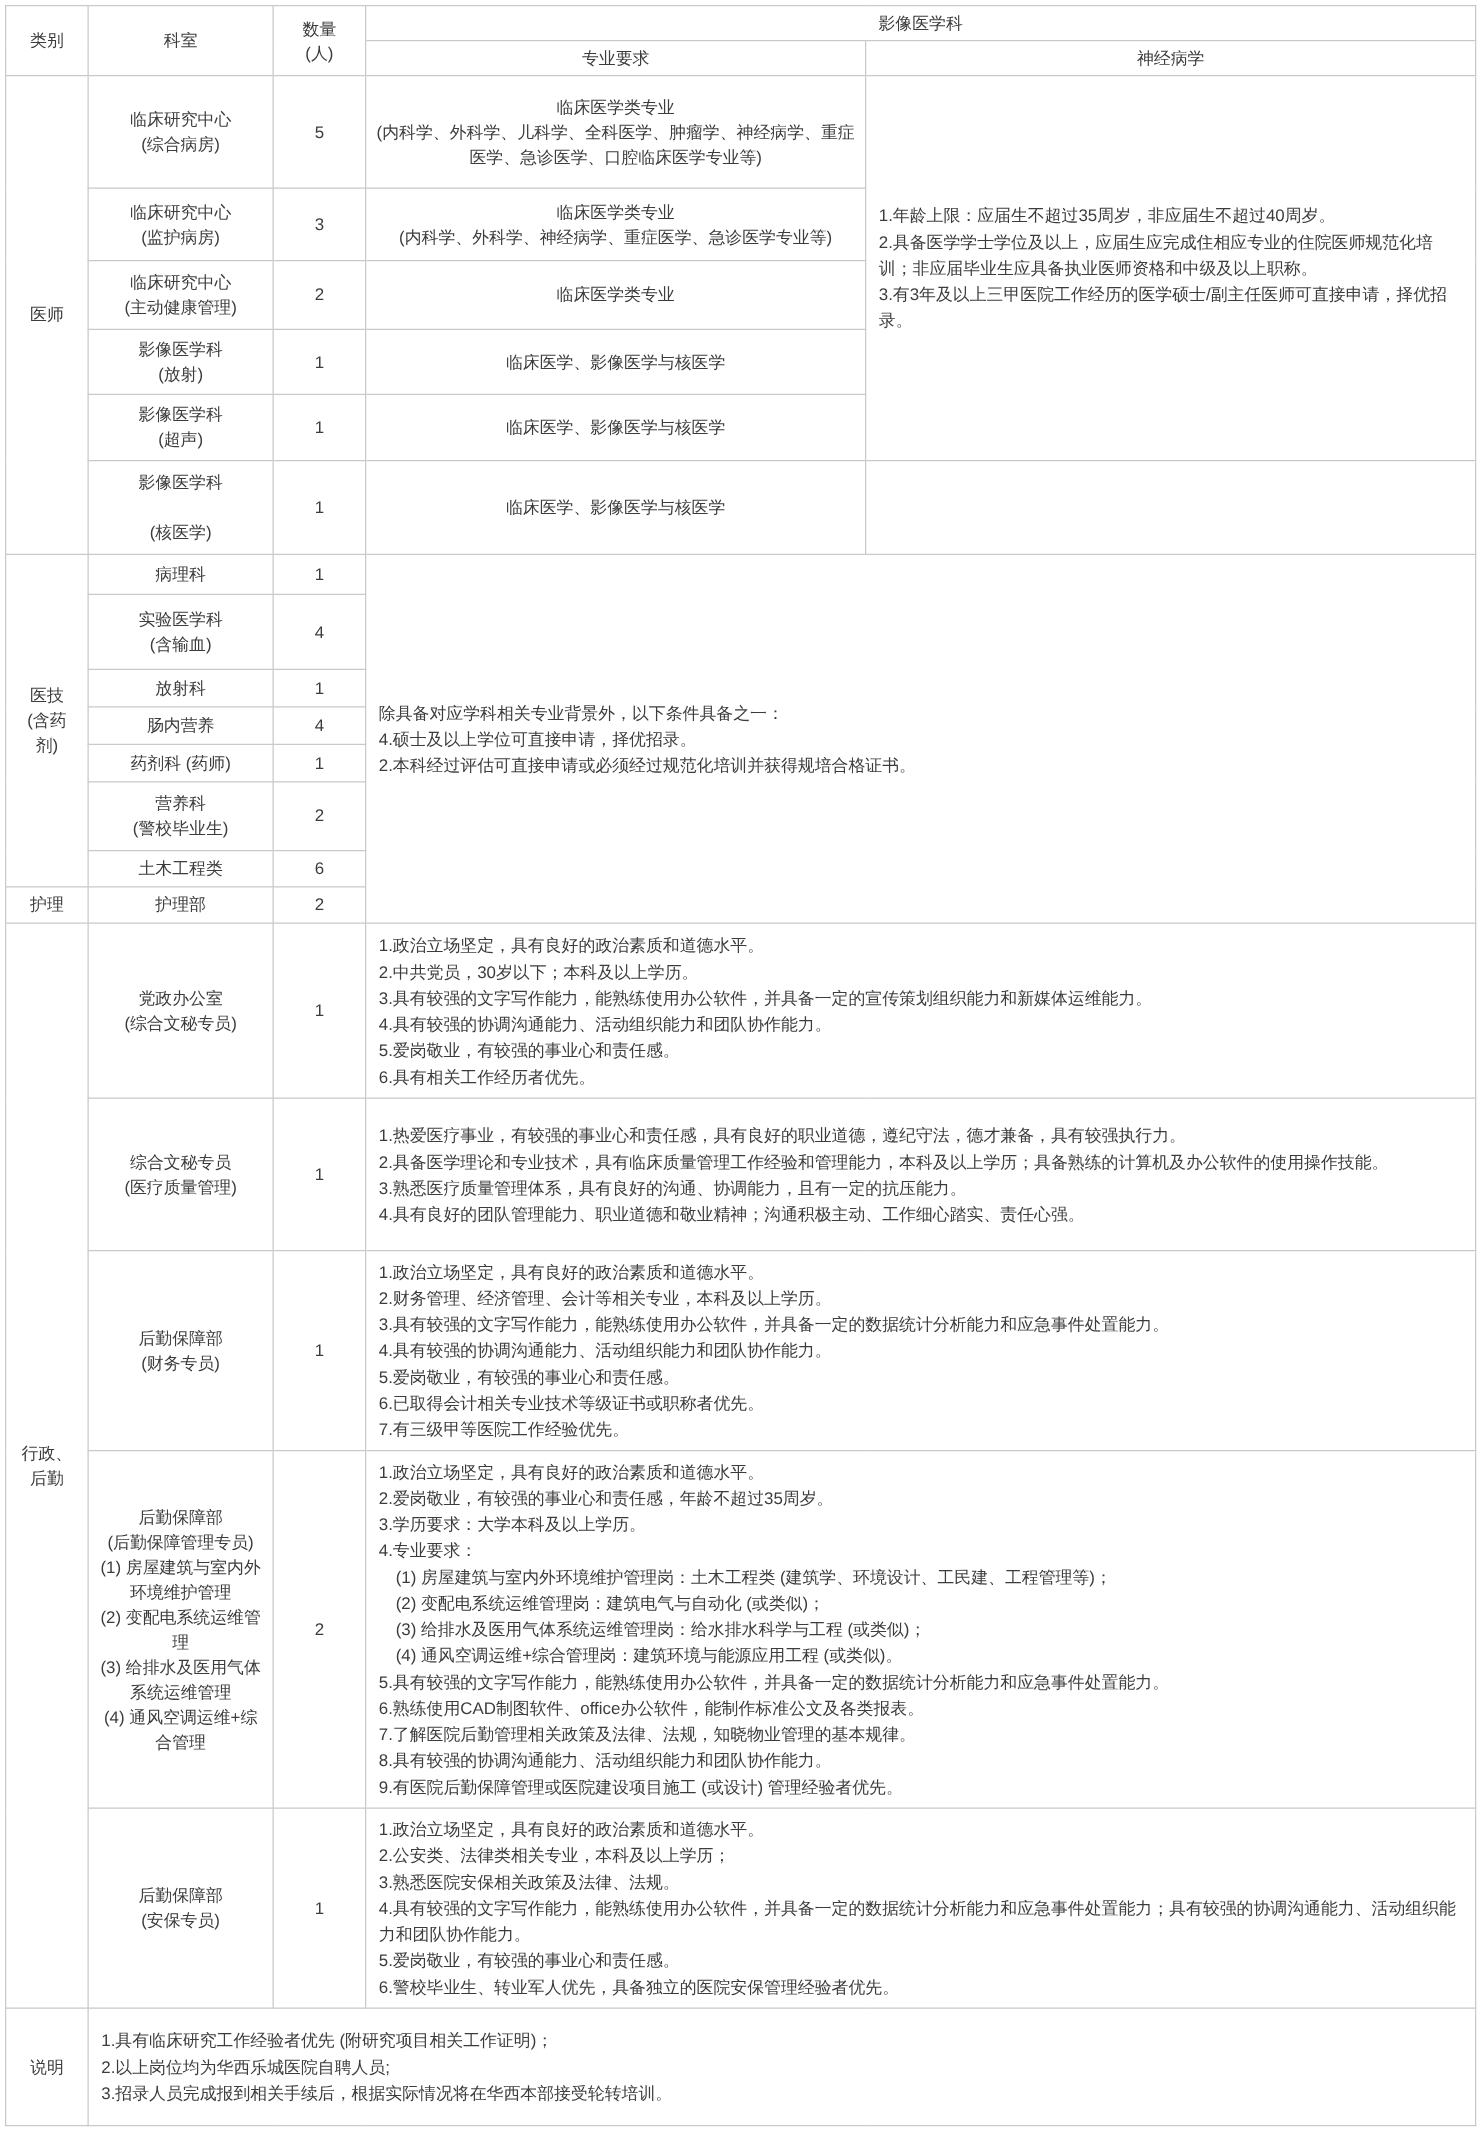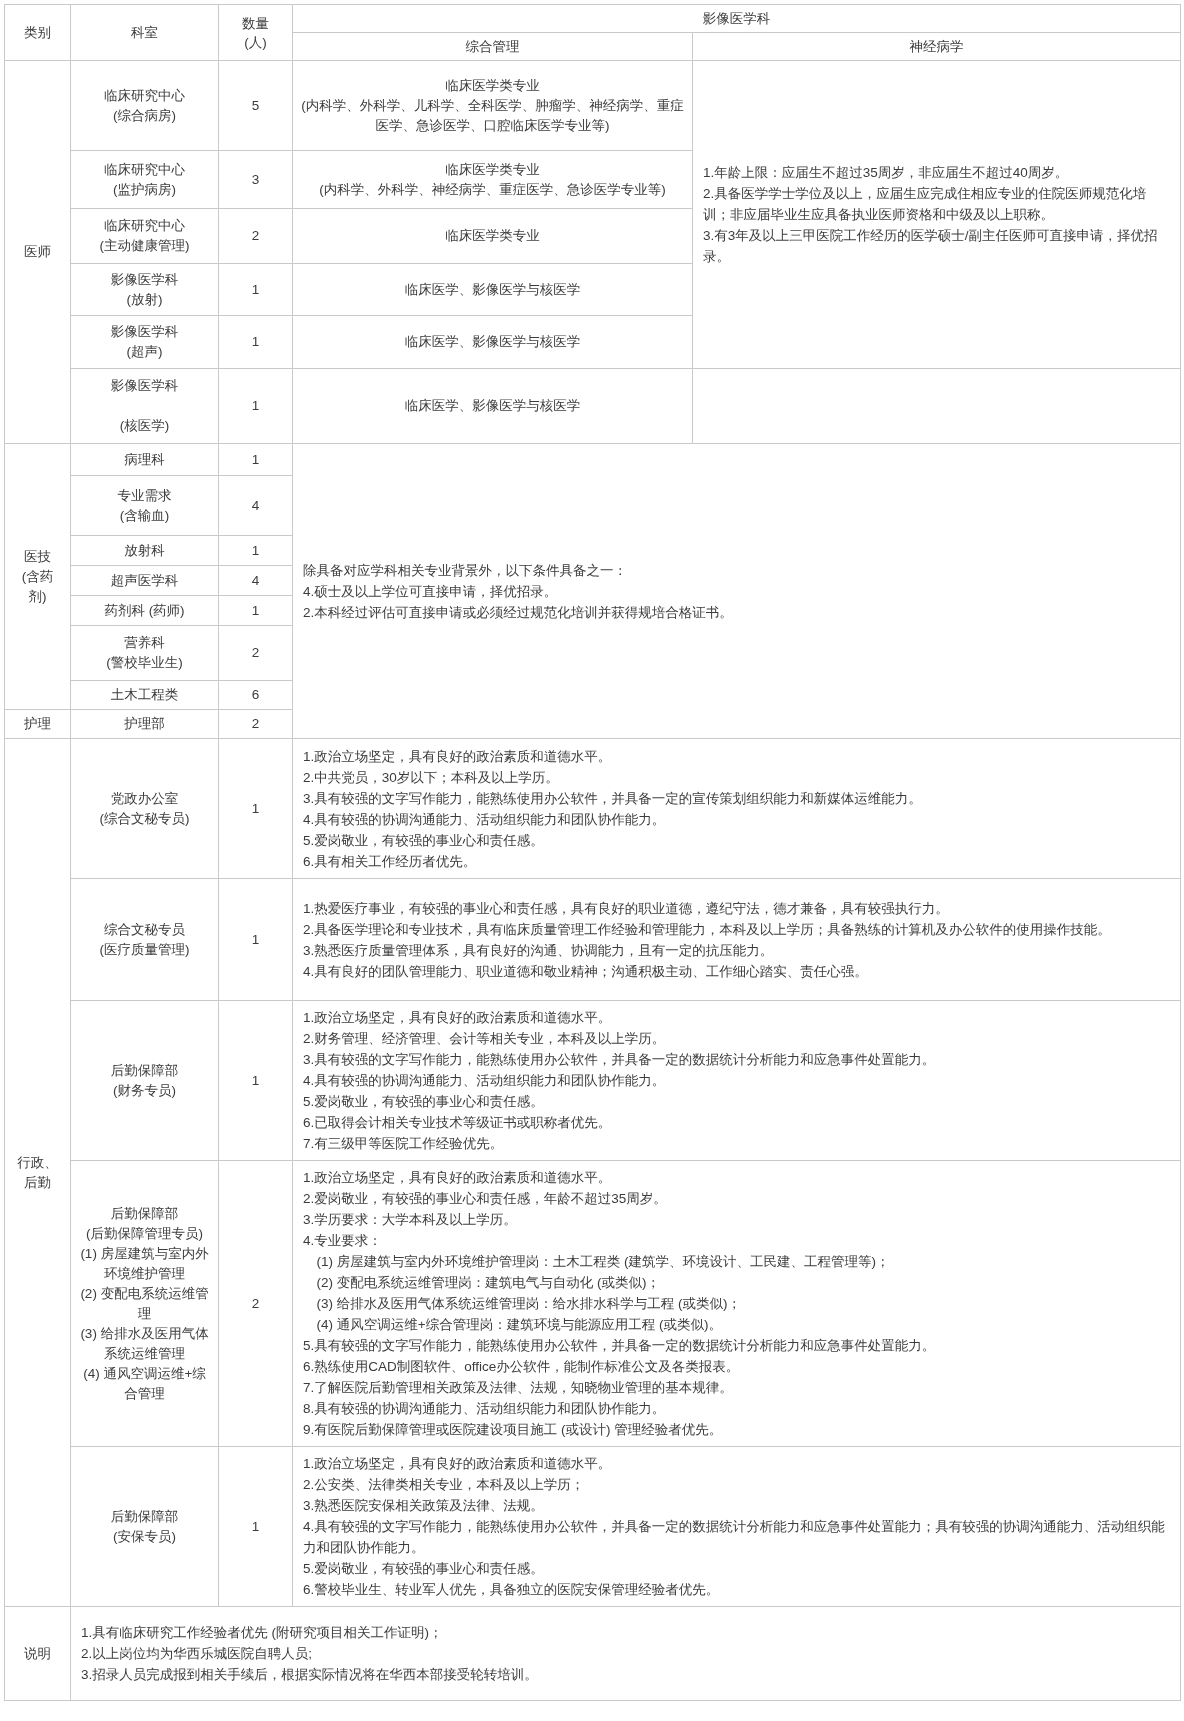--- a/index.html
+++ b/index.html
@@ -27,21 +27,21 @@
 
   <tbody>
         <tr style="height:28px">
     <td class="hd" rowspan="2">类别</td>
     <td class="hd" rowspan="2">科室</td>
     <td class="hd" rowspan="2">数量
 (人)</td>
     <td class="hd" colspan="2">影像医学科</td>
   </tr>
   <tr style="height:28px">
-    <td class="hd">综合管理</td>
+    <td class="hd">专业要求</td>
     <td class="hd">神经病学</td>
   </tr>
 
   <tr style="height:90px">
     <td class="c" rowspan="6">医师</td>
     <td class="c">临床研究中心
 (综合病房)</td>
     <td class="c">5</td>
     <td class="c">临床医学类专业
 (内科学、外科学、儿科学、全科医学、肿瘤学、神经病学、重症医学、急诊医学、口腔临床医学专业等)</td>
@@ -87,30 +87,30 @@
     <td class="c" rowspan="7">医技
 (含药
 剂)</td>
     <td class="c">病理科</td>
     <td class="c">1</td>
     <td class="l" rowspan="8" colspan="2">除具备对应学科相关专业背景外，以下条件具备之一：
 4.硕士及以上学位可直接申请，择优招录。
 2.本科经过评估可直接申请或必须经过规范化培训并获得规培合格证书。</td>
   </tr>
   <tr style="height:60px">
-    <td class="c">专业需求
+    <td class="c">实验医学科
 (含输血)</td>
     <td class="c">4</td>
   </tr>
   <tr style="height:30px">
     <td class="c">放射科</td>
     <td class="c">1</td>
   </tr>
   <tr style="height:30px">
-    <td class="c">超声医学科</td>
+    <td class="c">肠内营养</td>
     <td class="c">4</td>
   </tr>
   <tr style="height:30px">
     <td class="c">药剂科 (药师)</td>
     <td class="c">1</td>
   </tr>
   <tr style="height:55px">
     <td class="c">营养科
 (警校毕业生)</td>
     <td class="c">2</td>

